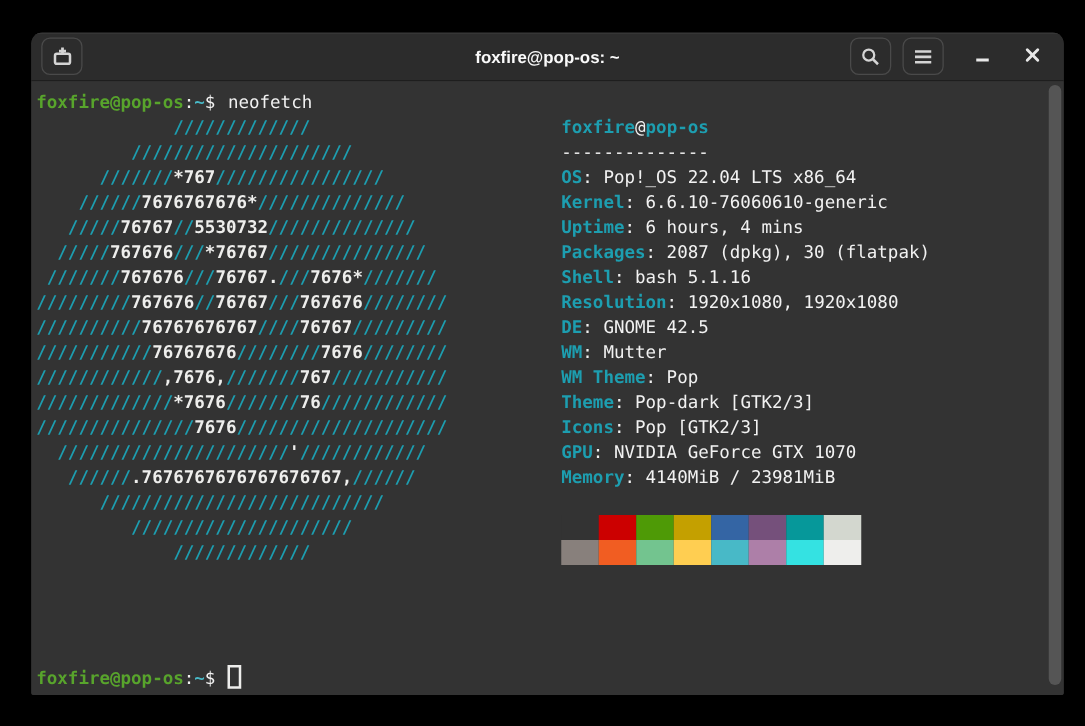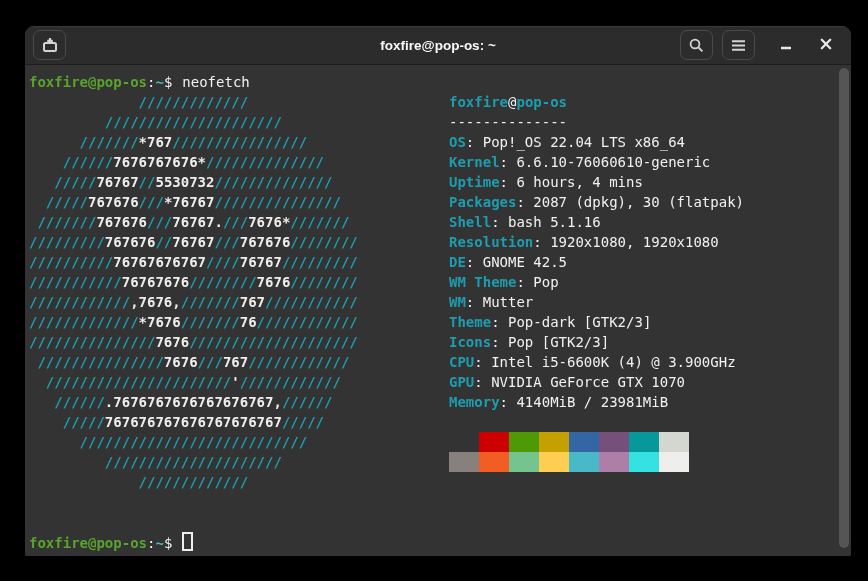--- a/index.html
+++ b/index.html
@@ -162,45 +162,42 @@
         <div class="tline"><span class="ac1">    //////</span><span class="ac2">7676767676*</span><span class="ac1">//////////////</span></div>
         <div class="tline"><span class="ac1">   /////</span><span class="ac2">76767</span><span class="ac1">//</span><span class="ac2">5530732</span><span class="ac1">//////////////</span></div>
         <div class="tline"><span class="ac1">  /////</span><span class="ac2">767676</span><span class="ac1">///</span><span class="ac2">*76767</span><span class="ac1">///////////////</span></div>
         <div class="tline"><span class="ac1"> ///////</span><span class="ac2">767676</span><span class="ac1">///</span><span class="ac2">76767.</span><span class="ac1">///</span><span class="ac2">7676*</span><span class="ac1">///////</span></div>
         <div class="tline"><span class="ac1">/////////</span><span class="ac2">767676</span><span class="ac1">//</span><span class="ac2">76767</span><span class="ac1">///</span><span class="ac2">767676</span><span class="ac1">////////</span></div>
         <div class="tline"><span class="ac1">//////////</span><span class="ac2">76767676767</span><span class="ac1">////</span><span class="ac2">76767</span><span class="ac1">/////////</span></div>
         <div class="tline"><span class="ac1">///////////</span><span class="ac2">76767676</span><span class="ac1">////////</span><span class="ac2">7676</span><span class="ac1">////////</span></div>
         <div class="tline"><span class="ac1">////////////</span><span class="ac2">,7676,</span><span class="ac1">///////</span><span class="ac2">767</span><span class="ac1">///////////</span></div>
         <div class="tline"><span class="ac1">/////////////</span><span class="ac2">*7676</span><span class="ac1">///////</span><span class="ac2">76</span><span class="ac1">////////////</span></div>
         <div class="tline"><span class="ac1">///////////////</span><span class="ac2">7676</span><span class="ac1">////////////////////</span></div>
-        <div class="tline"><span class="ac1"> ///////////////</span><span class="ac2">7676</span><span class="ac1">///</span><span class="ac2">767</span><span class="ac1">////////////</span></div>
         <div class="tline"><span class="ac1">  //////////////////////</span><span class="ac2">'</span><span class="ac1">////////////</span></div>
         <div class="tline"><span class="ac1">   //////</span><span class="ac2">.7676767676767676767,</span><span class="ac1">//////</span></div>
-        <div class="tline"><span class="ac1">    /////</span><span class="ac2">767676767676767676767</span><span class="ac1">/////</span></div>
         <div class="tline"><span class="ac1">      ///////////////////////////</span></div>
         <div class="tline"><span class="ac1">         /////////////////////</span></div>
         <div class="tline"><span class="ac1">             /////////////</span></div>
       </div>
 
     <div class="info">
       <div class="tline"><span class="label">foxfire</span><span class="info-at">@</span><span class="label">pop-os</span></div>
       <div class="tline underline-row">--------------</div>
       <div>
           <div class="tline"><span class="label">OS</span><span class="val">: </span><span class="val">Pop!_OS 22.04 LTS x86_64</span></div>
           <div class="tline"><span class="label">Kernel</span><span class="val">: </span><span class="val">6.6.10-76060610-generic</span></div>
           <div class="tline"><span class="label">Uptime</span><span class="val">: </span><span class="val">6 hours, 4 mins</span></div>
           <div class="tline"><span class="label">Packages</span><span class="val">: </span><span class="val">2087 (dpkg), 30 (flatpak)</span></div>
           <div class="tline"><span class="label">Shell</span><span class="val">: </span><span class="val">bash 5.1.16</span></div>
           <div class="tline"><span class="label">Resolution</span><span class="val">: </span><span class="val">1920x1080, 1920x1080</span></div>
           <div class="tline"><span class="label">DE</span><span class="val">: </span><span class="val">GNOME 42.5</span></div>
+          <div class="tline"><span class="label">WM</span><span class="val">: </span><span class="val">Mutter</span></div>
           <div class="tline"><span class="label">WM Theme</span><span class="val">: </span><span class="val">Pop</span></div>
-          <div class="tline"><span class="label">WM</span><span class="val">: </span><span class="val">Mutter</span></div>
           <div class="tline"><span class="label">Theme</span><span class="val">: </span><span class="val">Pop-dark [GTK2/3]</span></div>
           <div class="tline"><span class="label">Icons</span><span class="val">: </span><span class="val">Pop [GTK2/3]</span></div>
-          <div class="tline"><span class="label">CPU</span><span class="val">: </span><span class="val">Intel i5-6600K (4) @ 3.900GHz</span></div>
           <div class="tline"><span class="label">GPU</span><span class="val">: </span><span class="val">NVIDIA GeForce GTX 1070</span></div>
           <div class="tline"><span class="label">Memory</span><span class="val">: </span><span class="val">4140MiB / 23981MiB</span></div>
         </div>
       <div class="tline"></div>
       <div class="tline"><span class="swatch" style="background: rgb(51, 51, 51);"></span><span class="swatch" style="background: rgb(204, 0, 0);"></span><span class="swatch" style="background: rgb(78, 154, 6);"></span><span class="swatch" style="background: rgb(196, 160, 0);"></span><span class="swatch" style="background: rgb(52, 101, 164);"></span><span class="swatch" style="background: rgb(117, 80, 123);"></span><span class="swatch" style="background: rgb(6, 152, 154);"></span><span class="swatch" style="background: rgb(211, 215, 207);"></span></div>
       <div class="tline"><span class="swatch" style="background: rgb(136, 128, 124);"></span><span class="swatch" style="background: rgb(241, 93, 34);"></span><span class="swatch" style="background: rgb(115, 196, 143);"></span><span class="swatch" style="background: rgb(255, 206, 81);"></span><span class="swatch" style="background: rgb(72, 185, 199);"></span><span class="swatch" style="background: rgb(173, 127, 168);"></span><span class="swatch" style="background: rgb(52, 226, 226);"></span><span class="swatch" style="background: rgb(238, 238, 236);"></span></div>
     </div>
 
     <div class="tline prompt-line" style="top:467px"><span class="user-host">foxfire@pop-os</span><span class="p-colon">:</span><span class="p-path">~</span><span class="p-dollar">$</span><span class="cursor"></span></div>
 

